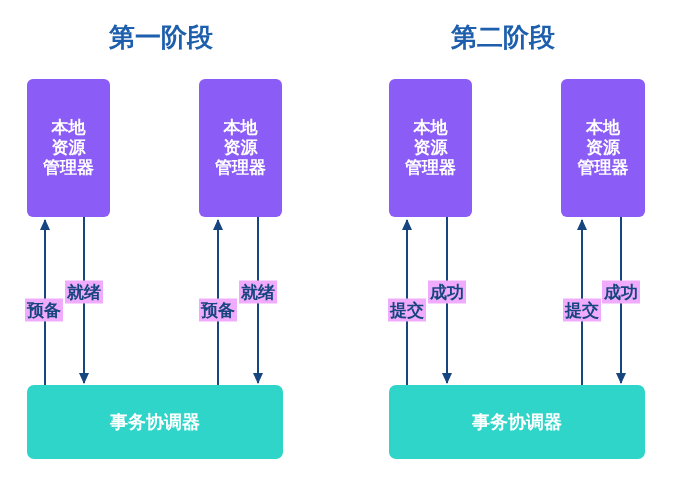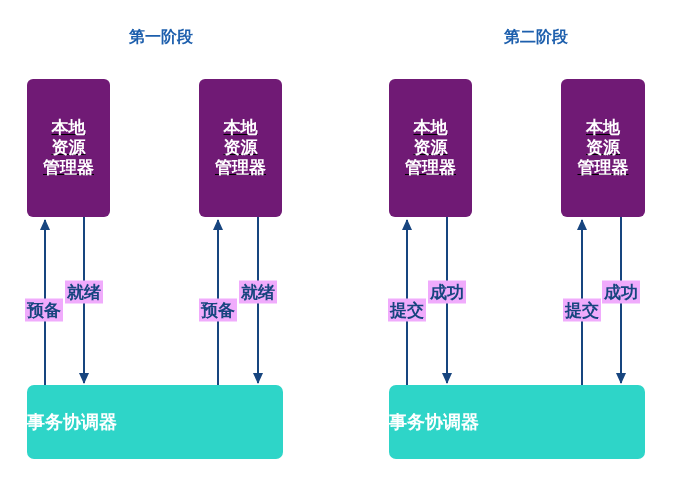--- a/index.html
+++ b/index.html
@@ -12,55 +12,54 @@
     position: relative;
     width: 677px;
     height: 478px;
     background: #ffffff;
     overflow: hidden;
   }
   .phase-title {
     position: absolute;
     top: 37px;
     transform: translate(-50%, -50%);
-    font-size: 16px;
+    font-size: 26px;
     font-weight: 700;
     color: #1d5fad;
     white-space: nowrap;
   }
   .rm-box {
     position: absolute;
     top: 79px;
     width: 83px;
     height: 138px;
-    background: #701a75;
+    background: #8b5cf6;
     border-radius: 6px;
     display: flex;
     align-items: center;
     justify-content: center;
-    text-decoration: underline;
   }
   .rm-text {
     color: #ffffff;
     font-size: 17px;
     font-weight: 700;
     line-height: 20px;
     text-align: center;
   }
   .rm-text span { display: block; }
   .coord-box {
     position: absolute;
     top: 385px;
     width: 256px;
     height: 74px;
     background: #2ed5c8;
     border-radius: 7px;
     display: flex;
     align-items: center;
-    justify-content: flex-start;
+    justify-content: center;
     color: #ffffff;
     font-size: 18px;
     font-weight: 700;
   }
   .arrow {
     position: absolute;
     width: 2px;
     background: #17457f;
     z-index: 1;
   }
@@ -127,21 +126,21 @@
     <div class="arrow up" style="left:217px; top:220px; height:165px;"></div>
     <div class="arrow down" style="left:257px; top:217px; height:166px;"></div>
 
     <div class="edge-label" style="left:44px;  top:310px;">预备</div>
     <div class="edge-label" style="left:84px;  top:292px;">就绪</div>
     <div class="edge-label" style="left:218px; top:310px;">预备</div>
     <div class="edge-label" style="left:258px; top:292px;">就绪</div>
   </div>
 
   <div>
-    <div class="phase-title" style="left:536px;">第二阶段</div>
+    <div class="phase-title" style="left:503px;">第二阶段</div>
 
     <div class="rm-box" style="left:389px;">
       <div class="rm-text">
         <span>本地</span>
         <span>资源</span>
         <span>管理器</span>
       </div>
     </div>
 
     <div class="rm-box" style="left:561px; width:84px;">

